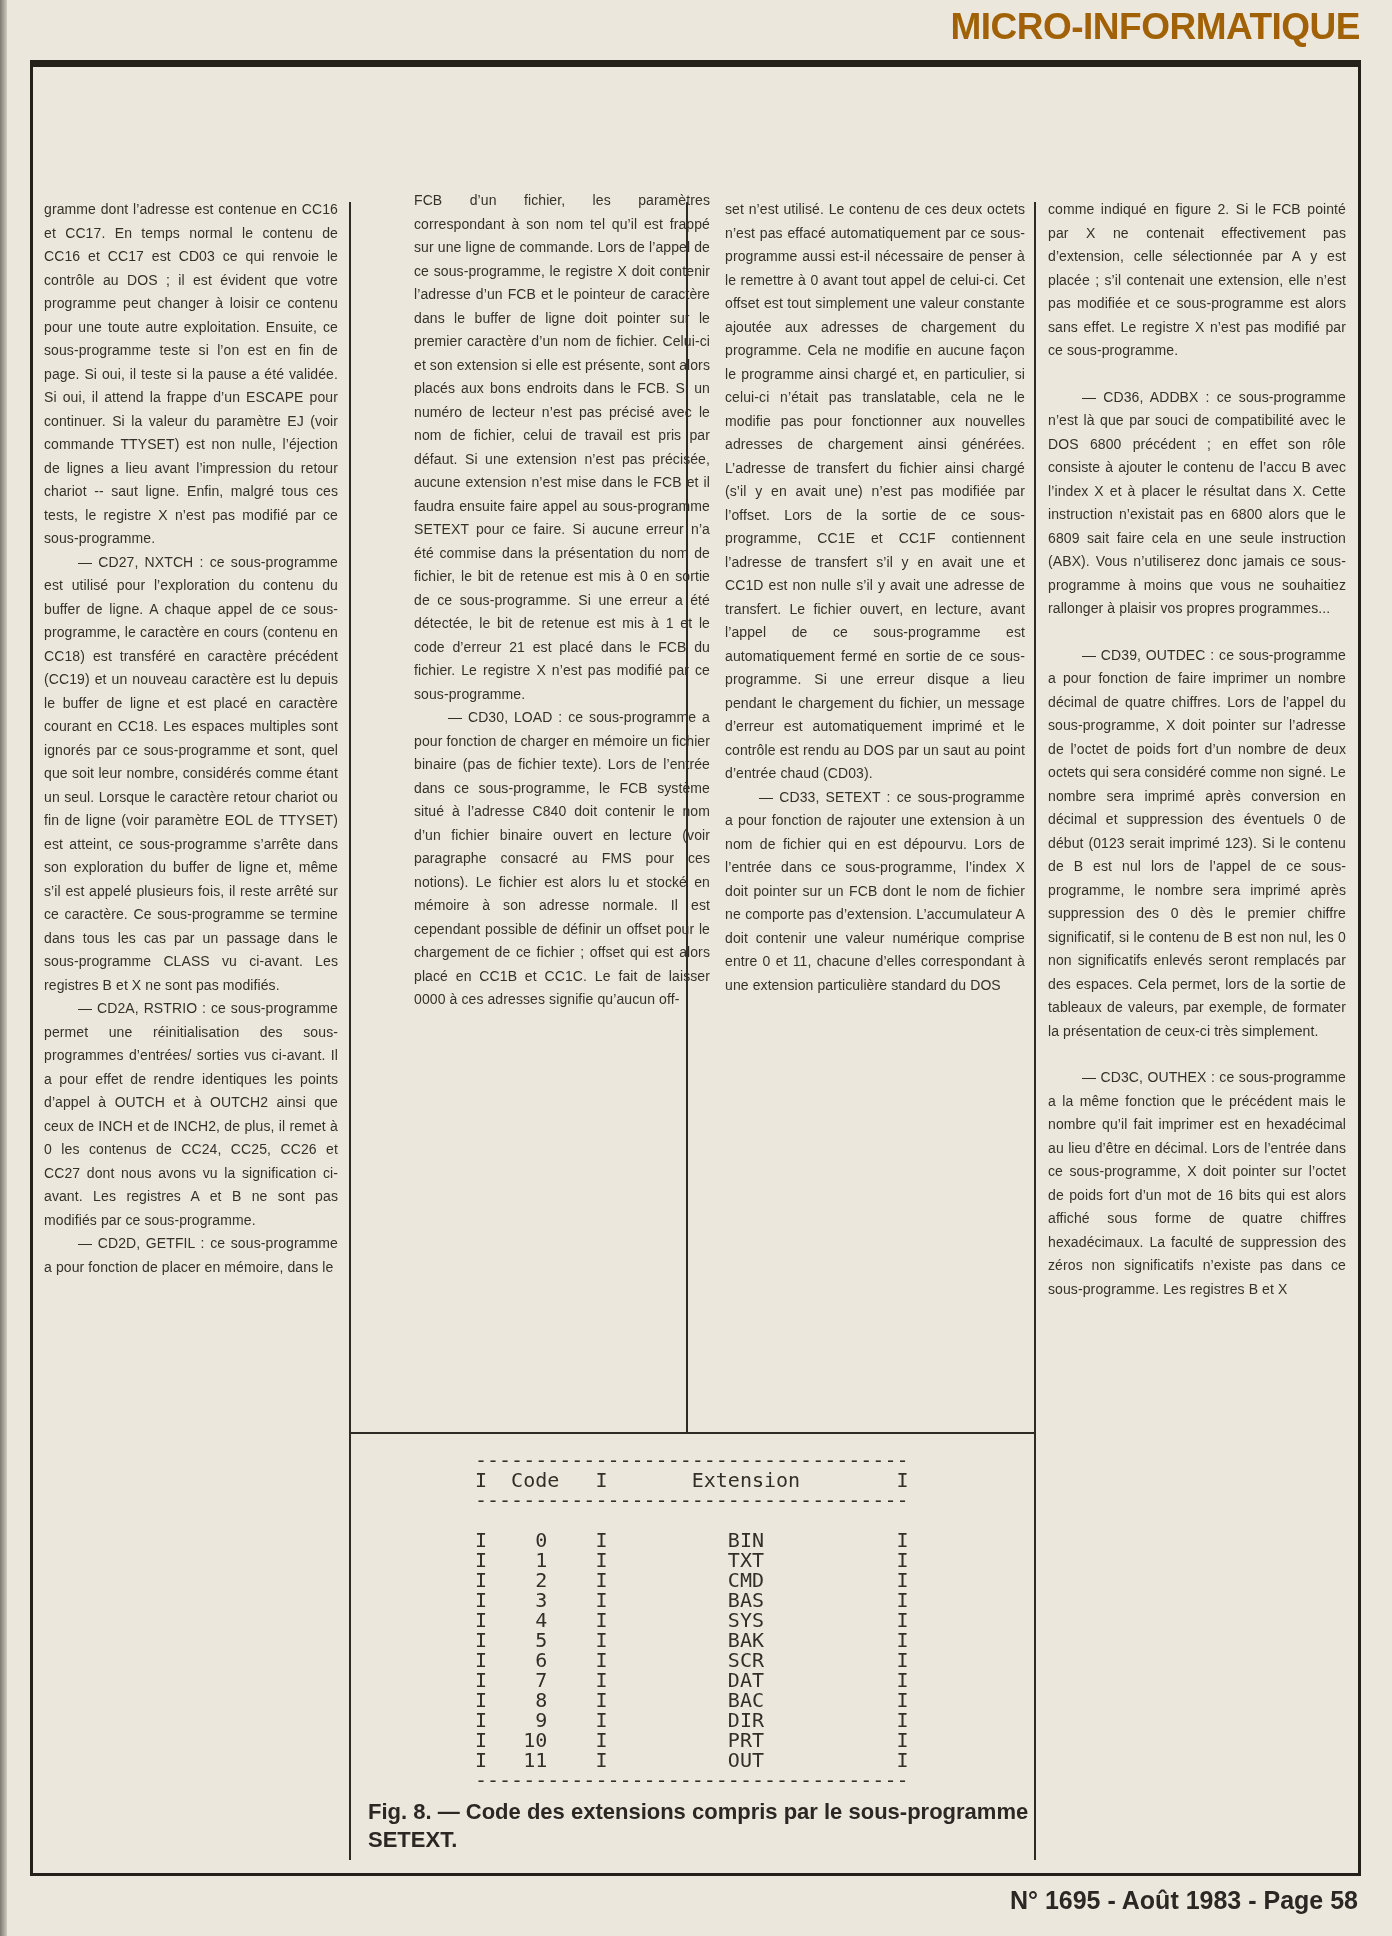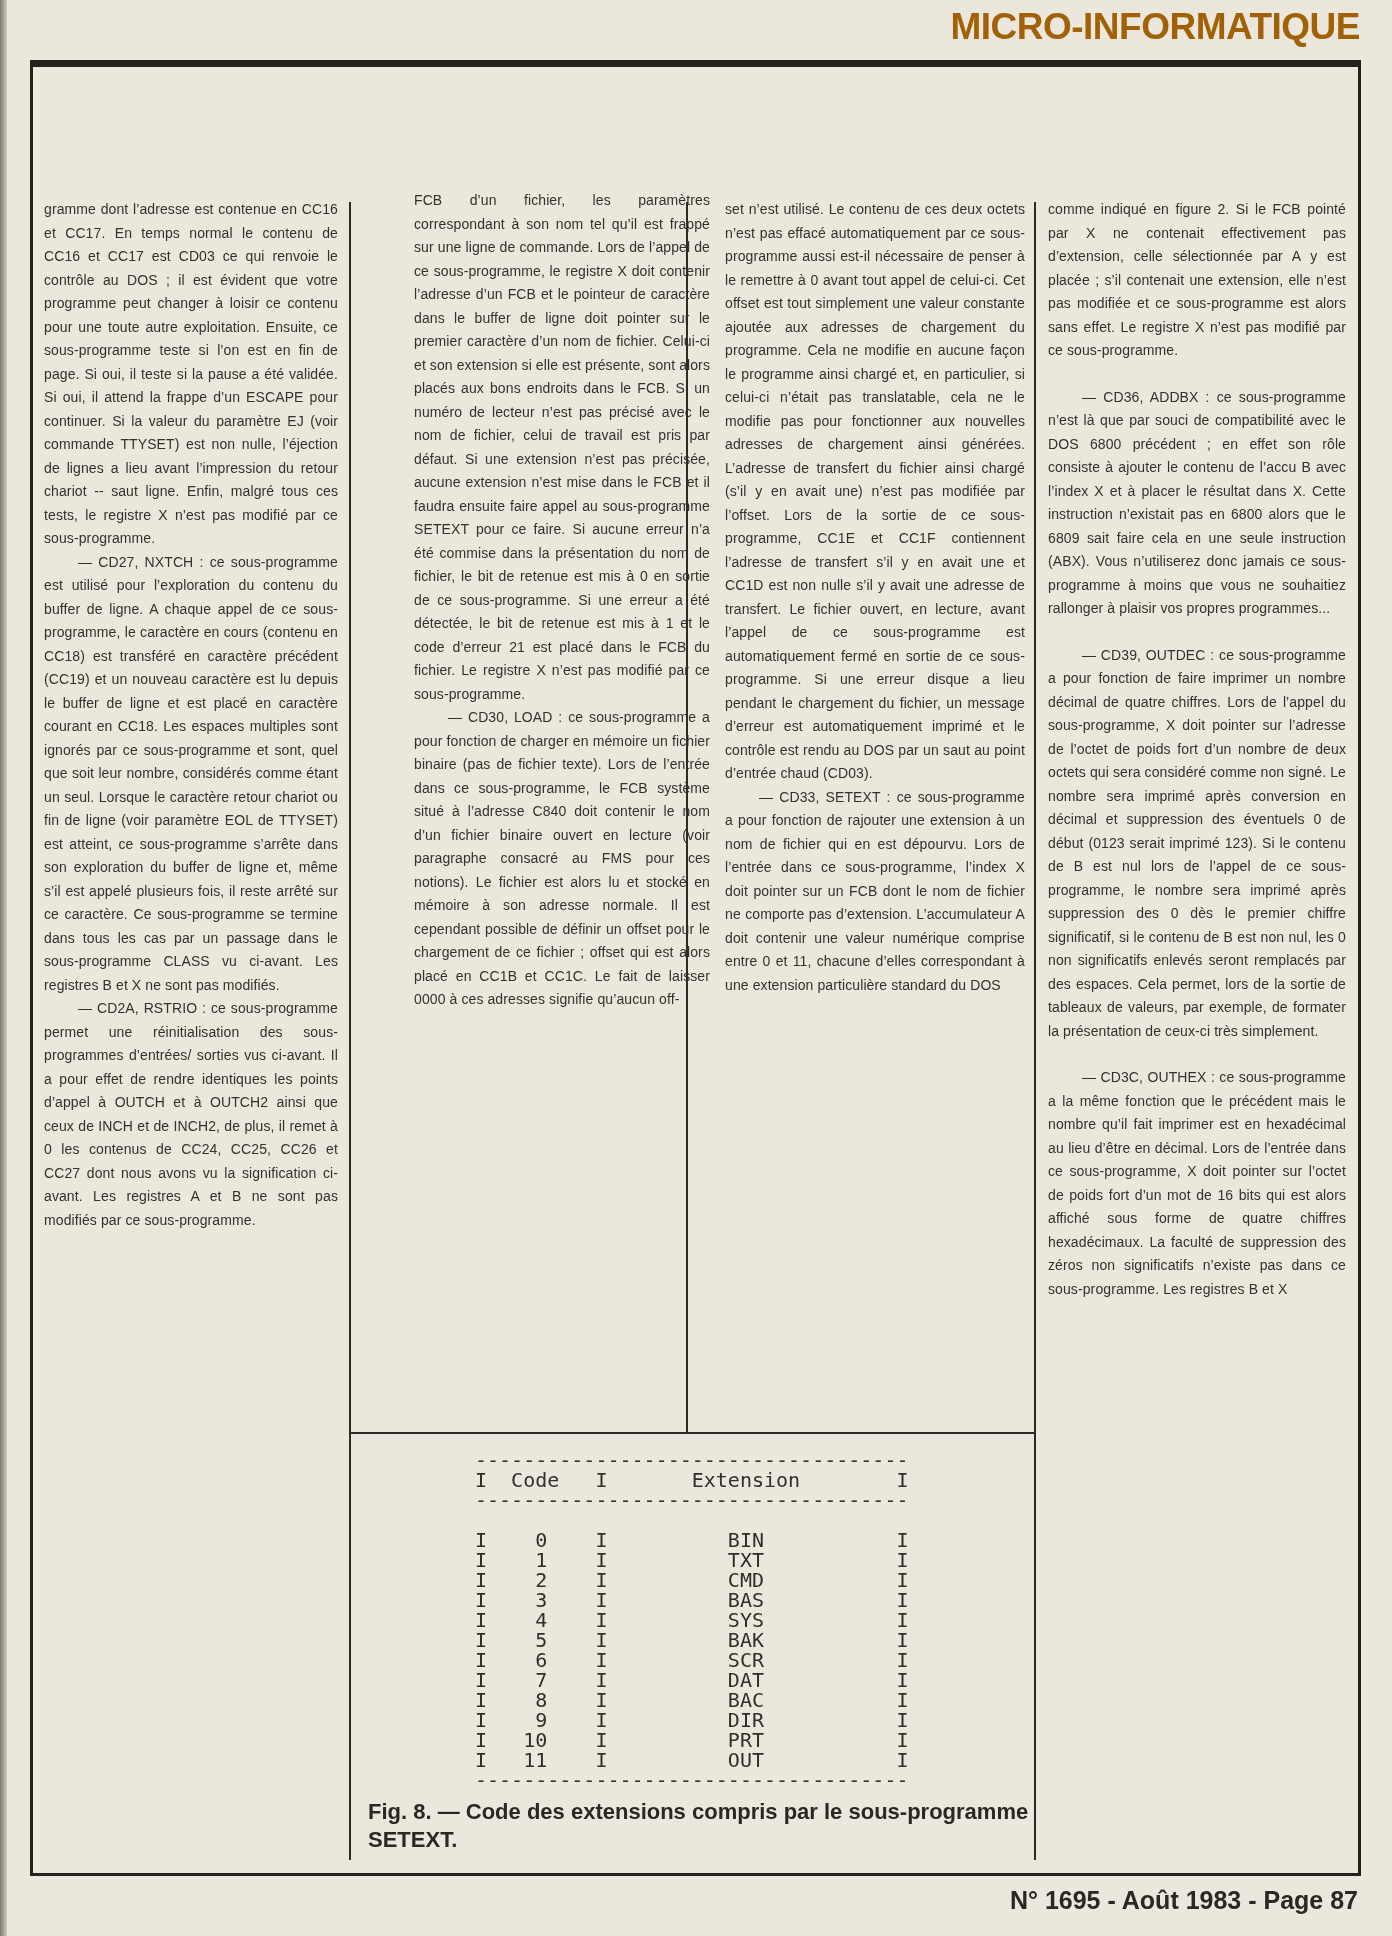--- a/index.html
+++ b/index.html
@@ -57,20 +57,21 @@
 <div class="scan-edge"></div>
 
 <div class="section-header">MICRO-INFORMATIQUE</div>
 
 <div class="frame"></div>
 
 <div class="col col-0" style="left:44px;top:198px;width:294px;height:1630px;">
     <p>gramme dont l’adresse est contenue en CC16 et CC17. En temps normal le contenu de CC16 et CC17 est CD03 ce qui renvoie le contrôle au DOS ; il est évident que votre programme peut changer à loisir ce contenu pour une toute autre exploitation. Ensuite, ce sous-programme teste si l’on est en fin de page. Si oui, il teste si la pause a été validée. Si oui, il attend la frappe d’un ESCAPE pour continuer. Si la valeur du paramètre EJ (voir commande TTYSET) est non nulle, l’éjection de lignes a lieu avant l’impression du retour chariot -- saut ligne. Enfin, malgré tous ces tests, le registre X n’est pas modifié par ce sous-programme.</p>
     <p class="indent">— CD27, NXTCH : ce sous-programme est utilisé pour l’exploration du contenu du buffer de ligne. A chaque appel de ce sous-programme, le caractère en cours (contenu en CC18) est transféré en caractère précédent (CC19) et un nouveau caractère est lu depuis le buffer de ligne et est placé en caractère courant en CC18. Les espaces multiples sont ignorés par ce sous-programme et sont, quel que soit leur nombre, considérés comme étant un seul. Lorsque le caractère retour chariot ou fin de ligne (voir paramètre EOL de TTYSET) est atteint, ce sous-programme s’arrête dans son exploration du buffer de ligne et, même s’il est appelé plusieurs fois, il reste arrêté sur ce caractère. Ce sous-programme se termine dans tous les cas par un passage dans le sous-programme CLASS vu ci-avant. Les registres B et X ne sont pas modifiés.</p>
     <p class="indent">— CD2A, RSTRIO : ce sous-programme permet une réinitialisation des sous-programmes d’entrées/ sorties vus ci-avant. Il a pour effet de rendre identiques les points d’appel à OUTCH et à OUTCH2 ainsi que ceux de INCH et de INCH2, de plus, il remet à 0 les contenus de CC24, CC25, CC26 et CC27 dont nous avons vu la signification ci-avant. Les registres A et B ne sont pas modifiés par ce sous-programme.</p>
+    <p class="indent">— CD2D, GETFIL : ce sous-programme a pour fonction de placer en mémoire, dans le</p>
   </div>
 
 <div class="col col-1" style="left:366px;top:189px;width:296px;height:1228px;margin-left:48px;">
     <p>FCB d’un fichier, les paramètres correspondant à son nom tel qu’il est frappé sur une ligne de commande. Lors de l’appel de ce sous-programme, le registre X doit contenir l’adresse d’un FCB et le pointeur de caractère dans le buffer de ligne doit pointer sur le premier caractère d’un nom de fichier. Celui-ci et son extension si elle est présente, sont alors placés aux bons endroits dans le FCB. Si un numéro de lecteur n’est pas précisé avec le nom de fichier, celui de travail est pris par défaut. Si une extension n’est pas précisée, aucune extension n’est mise dans le FCB et il faudra ensuite faire appel au sous-programme SETEXT pour ce faire. Si aucune erreur n’a été commise dans la présentation du nom de fichier, le bit de retenue est mis à 0 en sortie de ce sous-programme. Si une erreur a été détectée, le bit de retenue est mis à 1 et le code d’erreur 21 est placé dans le FCB du fichier. Le registre X n’est pas modifié par ce sous-programme.</p>
     <p class="indent">— CD30, LOAD : ce sous-programme a pour fonction de charger en mémoire un fichier binaire (pas de fichier texte). Lors de l’entrée dans ce sous-programme, le FCB système situé à l’adresse C840 doit contenir le nom d’un fichier binaire ouvert en lecture (voir paragraphe consacré au FMS pour ces notions). Le fichier est alors lu et stocké en mémoire à son adresse normale. Il est cependant possible de définir un offset pour le chargement de ce fichier ; offset qui est alors placé en CC1B et CC1C. Le fait de laisser 0000 à ces adresses signifie qu’aucun off-</p>
   </div>
 
 <div class="col col-2" style="left:725px;top:198px;width:300px;height:1228px;">
     <p>set n’est utilisé. Le contenu de ces deux octets n’est pas effacé automatiquement par ce sous-programme aussi est-il nécessaire de penser à le remettre à 0 avant tout appel de celui-ci. Cet offset est tout simplement une valeur constante ajoutée aux adresses de chargement du programme. Cela ne modifie en aucune façon le programme ainsi chargé et, en particulier, si celui-ci n’était pas translatable, cela ne le modifie pas pour fonctionner aux nouvelles adresses de chargement ainsi générées. L’adresse de transfert du fichier ainsi chargé (s’il y en avait une) n’est pas modifiée par l’offset. Lors de la sortie de ce sous-programme, CC1E et CC1F contiennent l’adresse de transfert s’il y en avait une et CC1D est non nulle s’il y avait une adresse de transfert. Le fichier ouvert, en lecture, avant l’appel de ce sous-programme est automatiquement fermé en sortie de ce sous-programme. Si une erreur disque a lieu pendant le chargement du fichier, un message d’erreur est automatiquement imprimé et le contrôle est rendu au DOS par un saut au point d’entrée chaud (CD03).</p>
     <p class="indent">— CD33, SETEXT : ce sous-programme a pour fonction de rajouter une extension à un nom de fichier qui en est dépourvu. Lors de l’entrée dans ce sous-programme, l’index X doit pointer sur un FCB dont le nom de fichier ne comporte pas d’extension. L’accumulateur A doit contenir une valeur numérique comprise entre 0 et 11, chacune d’elles correspondant à une extension particulière standard du DOS</p>
@@ -102,13 +103,13 @@
 I    6    I          SCR           I
 I    7    I          DAT           I
 I    8    I          BAC           I
 I    9    I          DIR           I
 I   10    I          PRT           I
 I   11    I          OUT           I
 ------------------------------------</pre>
 
 <div class="fig-caption">Fig. 8. — Code des extensions compris par le sous-programme SETEXT.</div>
 
-<div class="page-footer">N° 1695 - Août 1983 - Page 87</div>
+<div class="page-footer">N° 1695 - Août 1983 - Page 58</div>
 
 </body></html>

